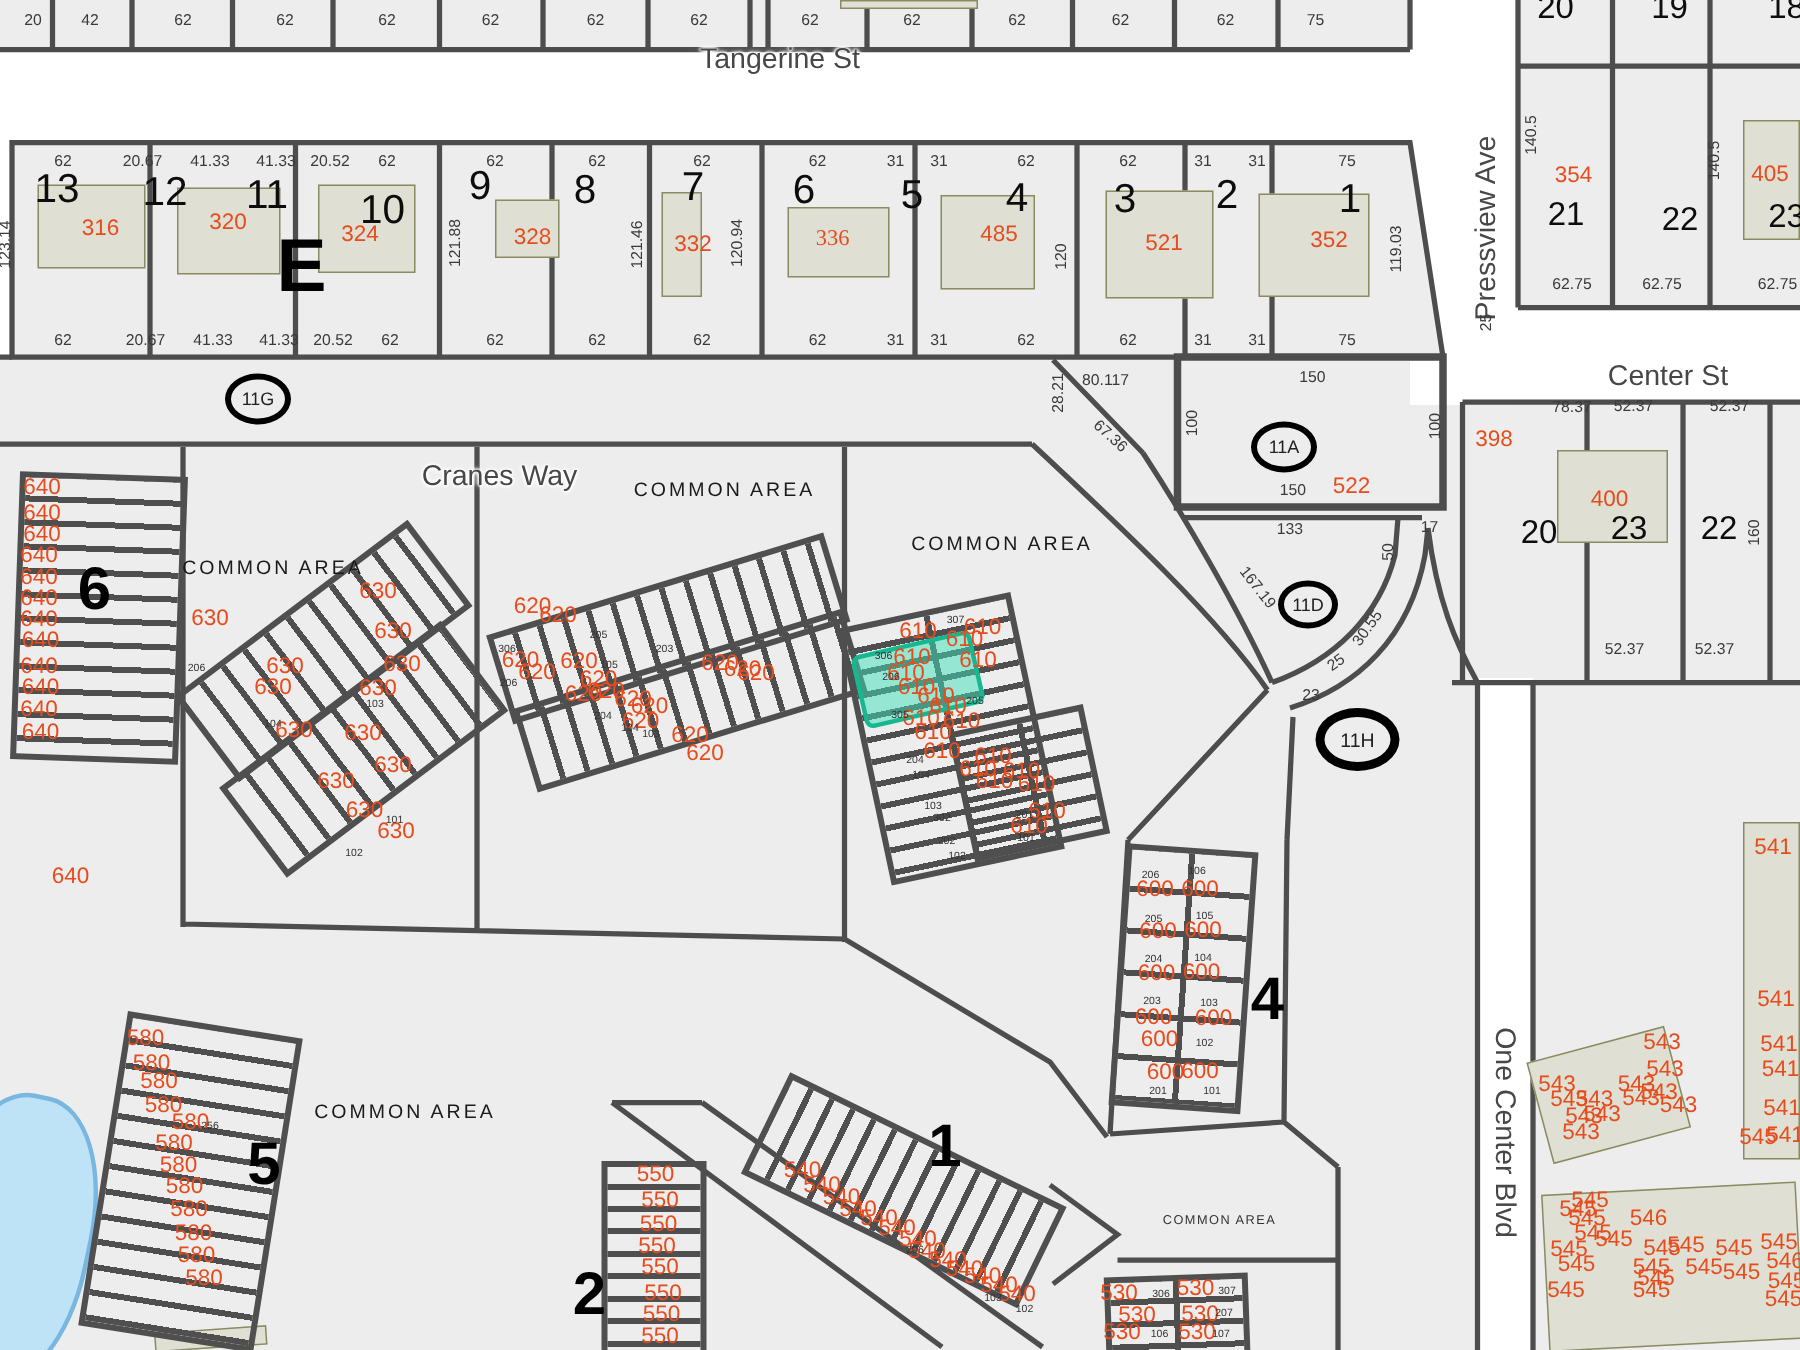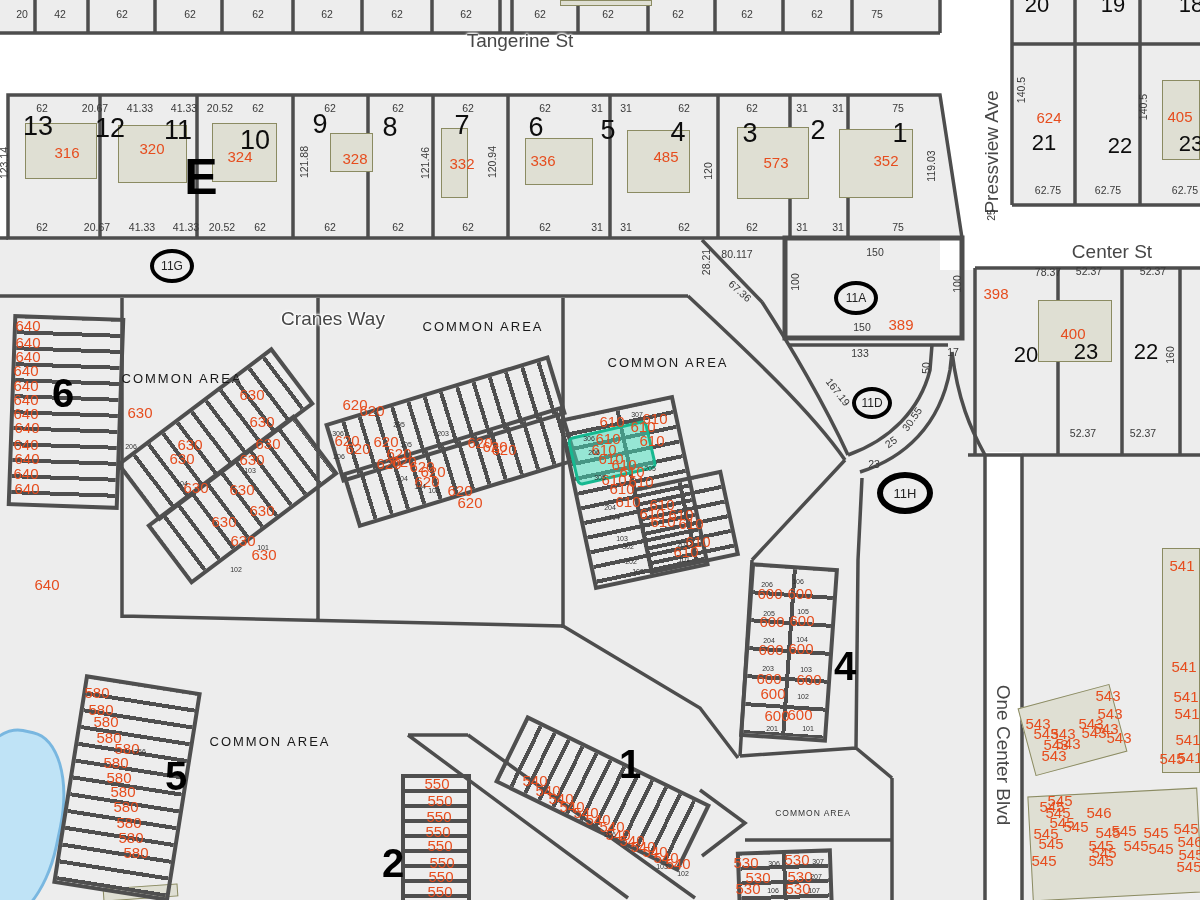--- a/index.html
+++ b/index.html
@@ -178,35 +178,35 @@
     <span class="lab L" style="left: 678px; top: 132px; transform: translate(-50%, -50%);">4</span>
     <span class="lab L" style="left: 750px; top: 133px; transform: translate(-50%, -50%);">3</span>
     <span class="lab L" style="left: 818px; top: 130px; transform: translate(-50%, -50%);">2</span>
     <span class="lab L" style="left: 900px; top: 133px; transform: translate(-50%, -50%);">1</span>
     <span class="lab E" style="left: 201px; top: 177px; transform: translate(-50%, -50%);">E</span>
     <span class="lab r" style="left: 67px; top: 152px; transform: translate(-50%, -50%);">316</span>
     <span class="lab r" style="left: 152px; top: 148px; transform: translate(-50%, -50%);">320</span>
     <span class="lab r" style="left: 240px; top: 156px; transform: translate(-50%, -50%);">324</span>
     <span class="lab r" style="left: 355px; top: 158px; transform: translate(-50%, -50%);">328</span>
     <span class="lab r" style="left: 462px; top: 163px; transform: translate(-50%, -50%);">332</span>
-    <span class="lab r" style="left: 543px; top: 160px; transform: translate(-50%, -50%);">336</span>
+    <span class="lab r" style="left: 555px; top: 160px; transform: translate(-50%, -50%); font-family: Liberation Serif, serif;">336</span>
     <span class="lab r" style="left: 666px; top: 156px; transform: translate(-50%, -50%);">485</span>
-    <span class="lab r" style="left: 776px; top: 162px; transform: translate(-50%, -50%);">573</span>
+    <span class="lab r" style="left: 776px; top: 162px; transform: translate(-50%, -50%);">521</span>
     <span class="lab r" style="left: 886px; top: 160px; transform: translate(-50%, -50%);">352</span>
     <span class="lab dv" style="left: 4px; top: 163px; transform: translate(-50%, -50%) rotate(-90deg);">123.14</span>
     <span class="lab dv" style="left: 304px; top: 162px; transform: translate(-50%, -50%) rotate(-90deg);">121.88</span>
     <span class="lab dv" style="left: 425px; top: 163px; transform: translate(-50%, -50%) rotate(-90deg);">121.46</span>
     <span class="lab dv" style="left: 492px; top: 162px; transform: translate(-50%, -50%) rotate(-90deg);">120.94</span>
     <span class="lab dv" style="left: 708px; top: 171px; transform: translate(-50%, -50%) rotate(-90deg);">120</span>
     <span class="lab dv" style="left: 931px; top: 166px; transform: translate(-50%, -50%) rotate(-90deg);">119.03</span>
     <span class="lab Ls" style="left: 1037px; top: 5px; transform: translate(-50%, -50%);">20</span>
     <span class="lab Ls" style="left: 1113px; top: 5px; transform: translate(-50%, -50%);">19</span>
     <span class="lab Ls" style="left: 1191px; top: 5px; transform: translate(-50%, -50%);">18</span>
     <span class="lab dv" style="left: 1021px; top: 90px; transform: translate(-50%, -50%) rotate(-90deg);">140.5</span>
-    <span class="lab r" style="left: 1049px; top: 117px; transform: translate(-50%, -50%);">624</span>
+    <span class="lab r" style="left: 1049px; top: 117px; transform: translate(-50%, -50%);">354</span>
     <span class="lab Ls" style="left: 1044px; top: 143px; transform: translate(-50%, -50%);">21</span>
     <span class="lab dv" style="left: 1143px; top: 107px; transform: translate(-50%, -50%) rotate(-90deg);">140.5</span>
     <span class="lab Ls" style="left: 1120px; top: 146px; transform: translate(-50%, -50%);">22</span>
     <span class="lab r" style="left: 1180px; top: 116px; transform: translate(-50%, -50%);">405</span>
     <span class="lab Ls" style="left: 1191px; top: 144px; transform: translate(-50%, -50%);">23</span>
     <span class="lab d" style="left: 1048px; top: 190px; transform: translate(-50%, -50%);">62.75</span>
     <span class="lab d" style="left: 1108px; top: 190px; transform: translate(-50%, -50%);">62.75</span>
     <span class="lab d" style="left: 1185px; top: 190px; transform: translate(-50%, -50%);">62.75</span>
     <span class="lab dv" style="left: 991px; top: 215px; transform: translate(-50%, -50%) rotate(-90deg);">25</span>
     <span class="lab r" style="left: 996px; top: 293px; transform: translate(-50%, -50%);">398</span>
@@ -220,21 +220,21 @@
     <span class="lab dv" style="left: 1170px; top: 355px; transform: translate(-50%, -50%) rotate(-90deg);">160</span>
     <span class="lab d" style="left: 1083px; top: 433px; transform: translate(-50%, -50%);">52.37</span>
     <span class="lab d" style="left: 1143px; top: 433px; transform: translate(-50%, -50%);">52.37</span>
     <span class="lab d" style="left: 737px; top: 254px; transform: translate(-50%, -50%);">80.117</span>
     <span class="lab dv" style="left: 706px; top: 262px; transform: translate(-50%, -50%) rotate(-90deg);">28.21</span>
     <span class="lab dd" style="left: 740px; top: 291px; transform: translate(-50%, -50%) rotate(42deg);">67.36</span>
     <span class="lab d" style="left: 875px; top: 252px; transform: translate(-50%, -50%);">150</span>
     <span class="lab dv" style="left: 795px; top: 282px; transform: translate(-50%, -50%) rotate(-90deg);">100</span>
     <span class="lab dv" style="left: 957px; top: 284px; transform: translate(-50%, -50%) rotate(-90deg);">100</span>
     <span class="lab d" style="left: 862px; top: 327px; transform: translate(-50%, -50%);">150</span>
-    <span class="lab r" style="left: 901px; top: 324px; transform: translate(-50%, -50%);">389</span>
+    <span class="lab r" style="left: 901px; top: 324px; transform: translate(-50%, -50%);">522</span>
     <span class="lab d" style="left: 860px; top: 353px; transform: translate(-50%, -50%);">133</span>
     <span class="lab d" style="left: 953px; top: 352px; transform: translate(-50%, -50%);">17</span>
     <span class="lab dv" style="left: 926px; top: 368px; transform: translate(-50%, -50%) rotate(-90deg);">50</span>
     <span class="lab dd" style="left: 838px; top: 392px; transform: translate(-50%, -50%) rotate(52deg);">167.19</span>
     <span class="lab dd" style="left: 912px; top: 419px; transform: translate(-50%, -50%) rotate(-55deg);">30.55</span>
     <span class="lab dd" style="left: 891px; top: 442px; transform: translate(-50%, -50%) rotate(-35deg);">25</span>
     <span class="lab d" style="left: 874px; top: 464px; transform: translate(-50%, -50%);">23</span>
     <span class="lab ca" style="left: 182px; top: 378px; transform: translate(-50%, -50%);">COMMON AREA</span>
     <span class="lab ca" style="left: 483px; top: 326px; transform: translate(-50%, -50%);">COMMON AREA</span>
     <span class="lab ca" style="left: 668px; top: 362px; transform: translate(-50%, -50%);">COMMON AREA</span>

